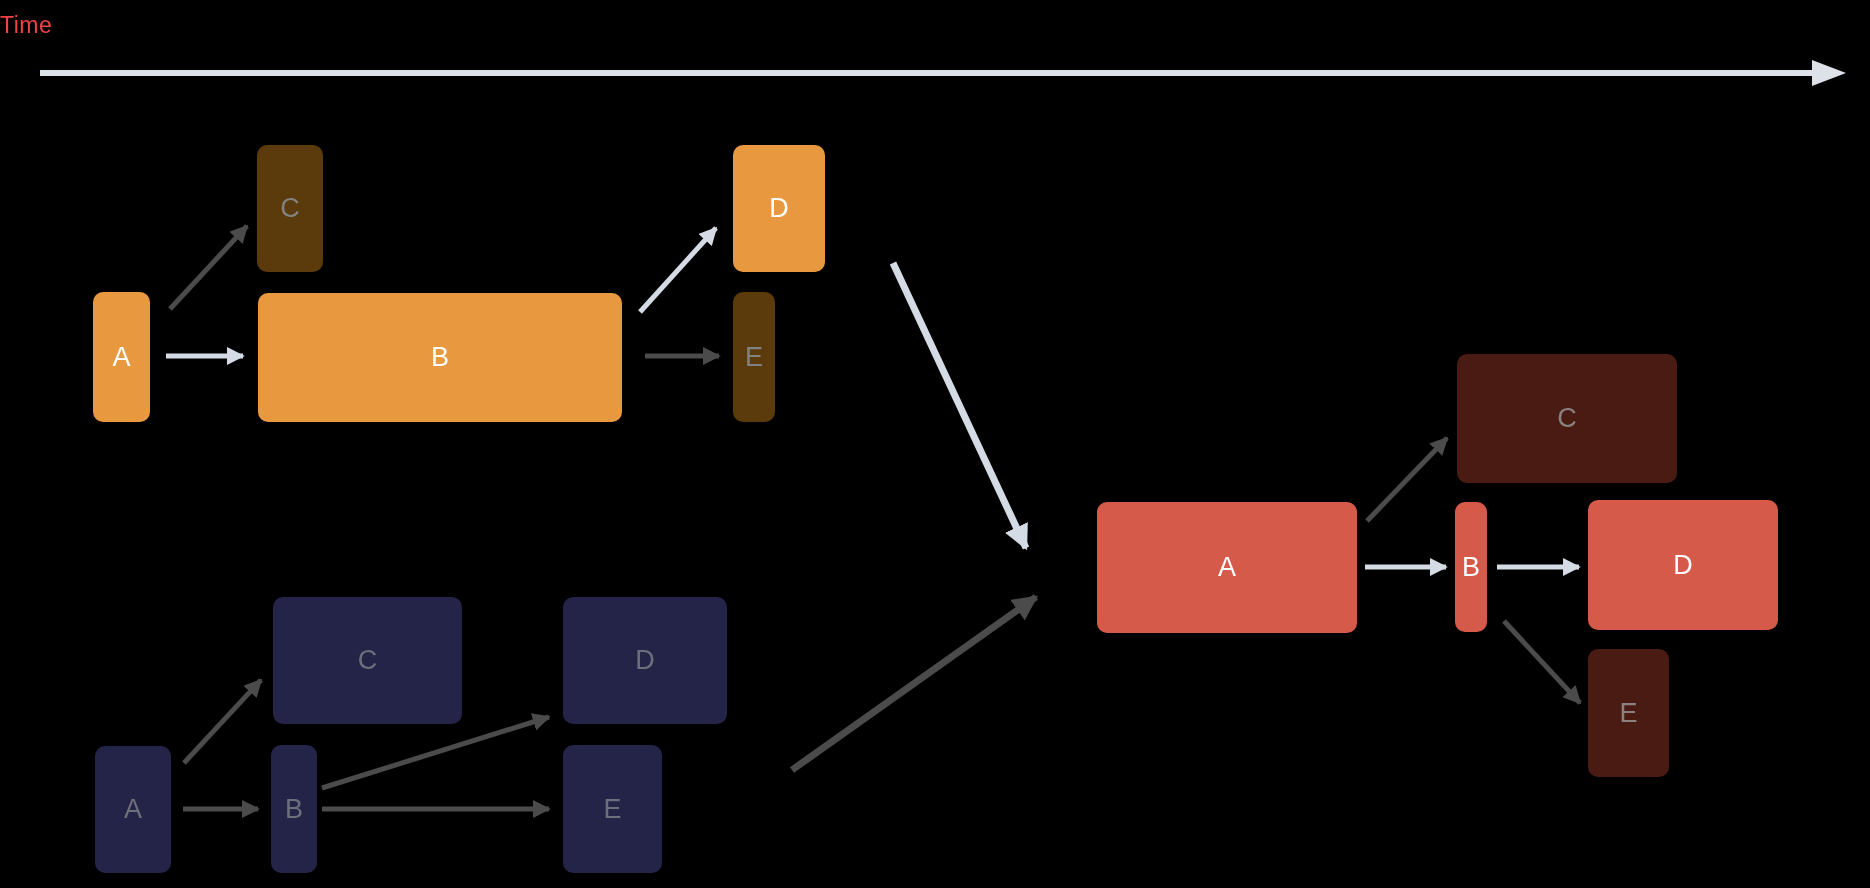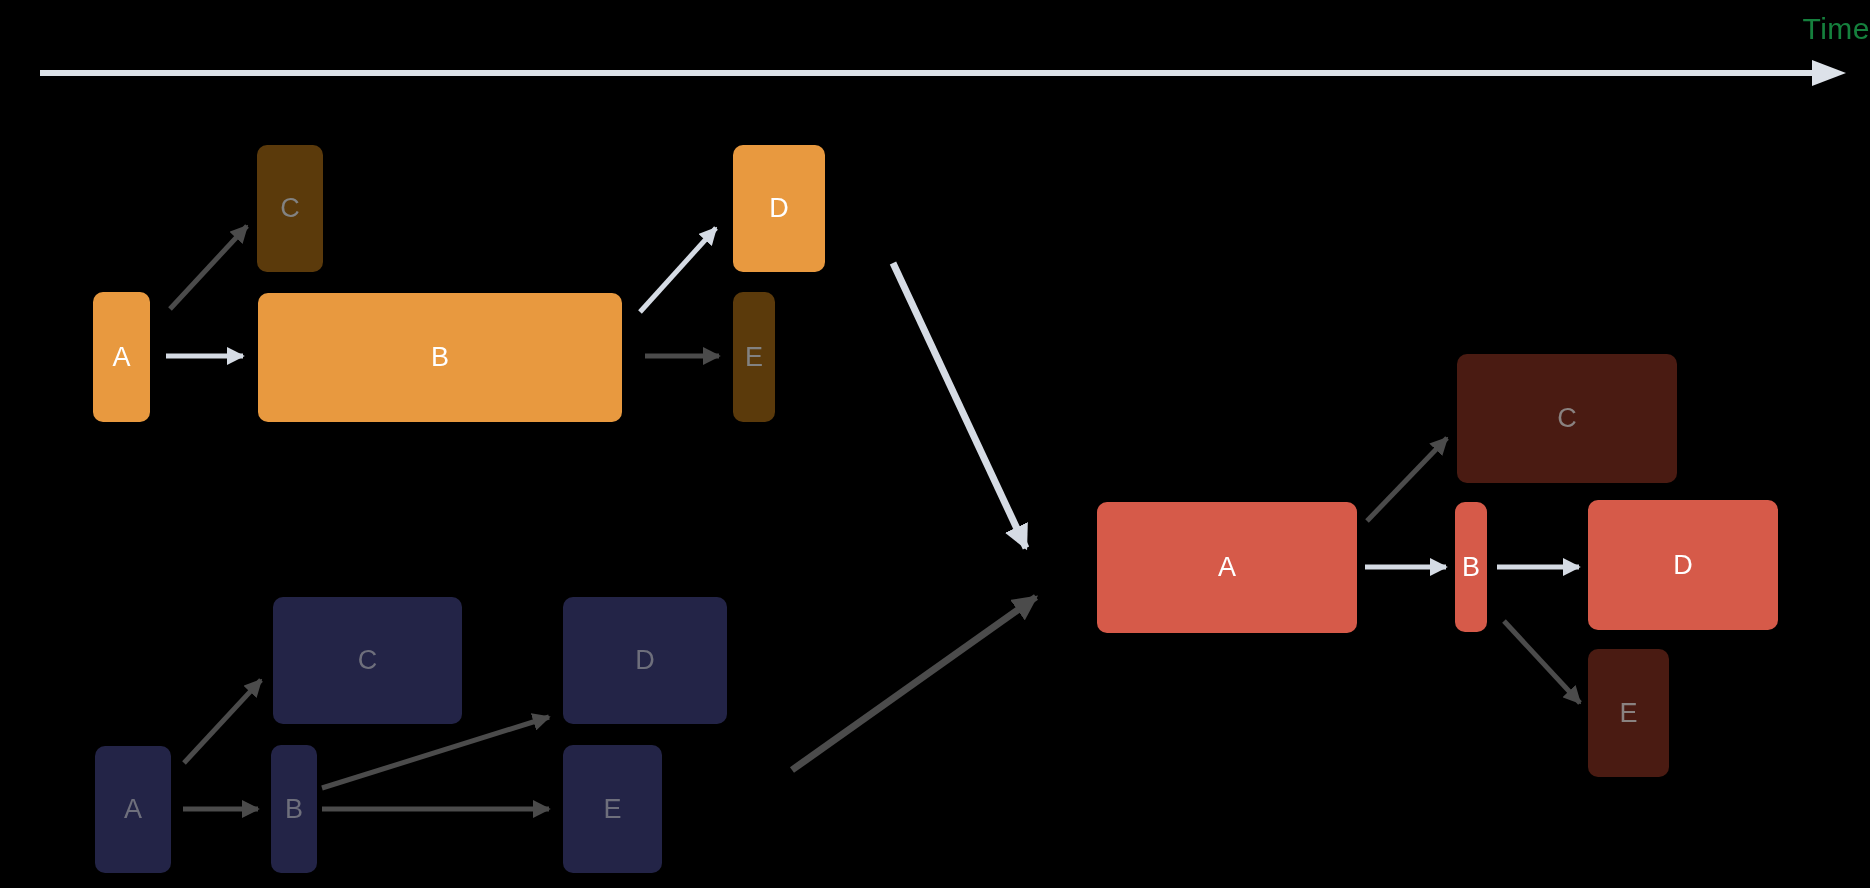--- a/index.html
+++ b/index.html
@@ -13,23 +13,23 @@
     height: 888px;
     background: #000000;
     overflow: hidden;
     font-family: "Liberation Sans", sans-serif;
   }
   .axis-label {
     position: absolute;
     left: 0;
     right: 0;
     top: 12px;
-    text-align: right;
-    color: #15803d;
-    font-size: 30px;
+    text-align: left;
+    color: #ef4444;
+    font-size: 23px;
     font-weight: 400;
     letter-spacing: 0.5px;
   }
   svg.overlay {
     position: absolute;
     left: 0;
     top: 0;
     width: 1870px;
     height: 888px;
   }

